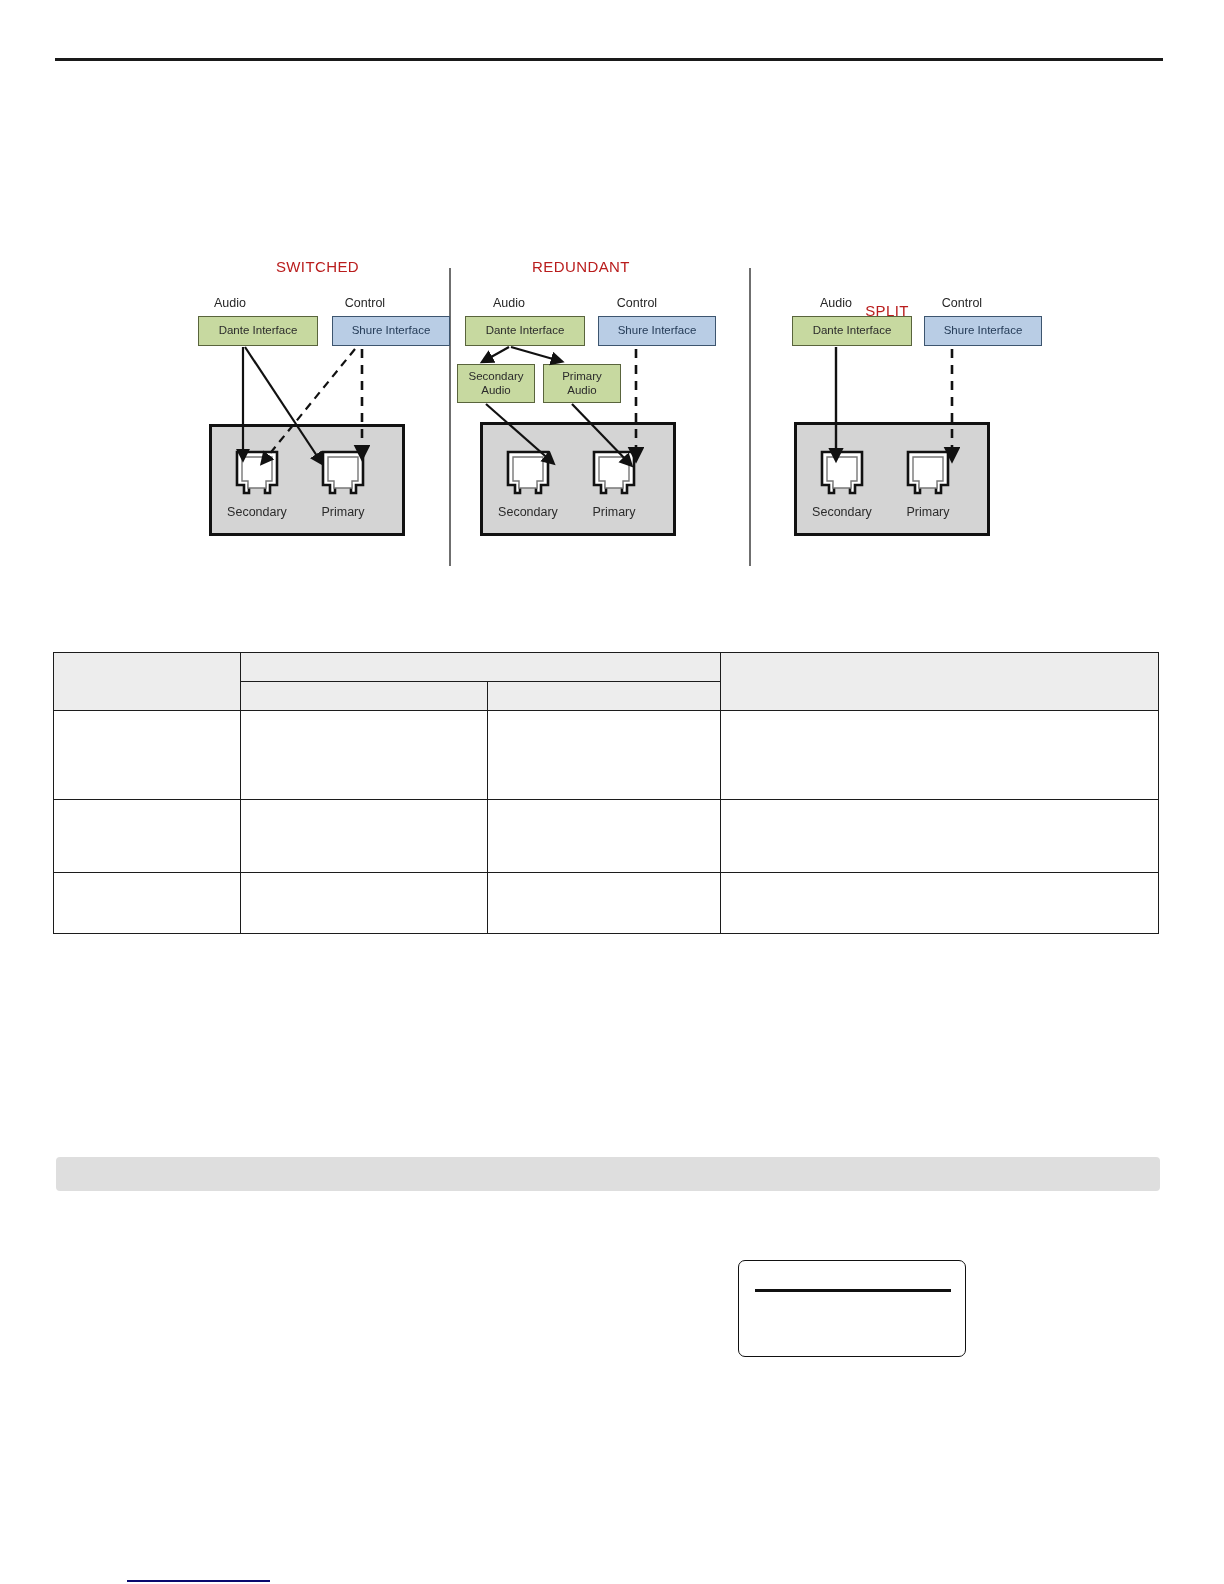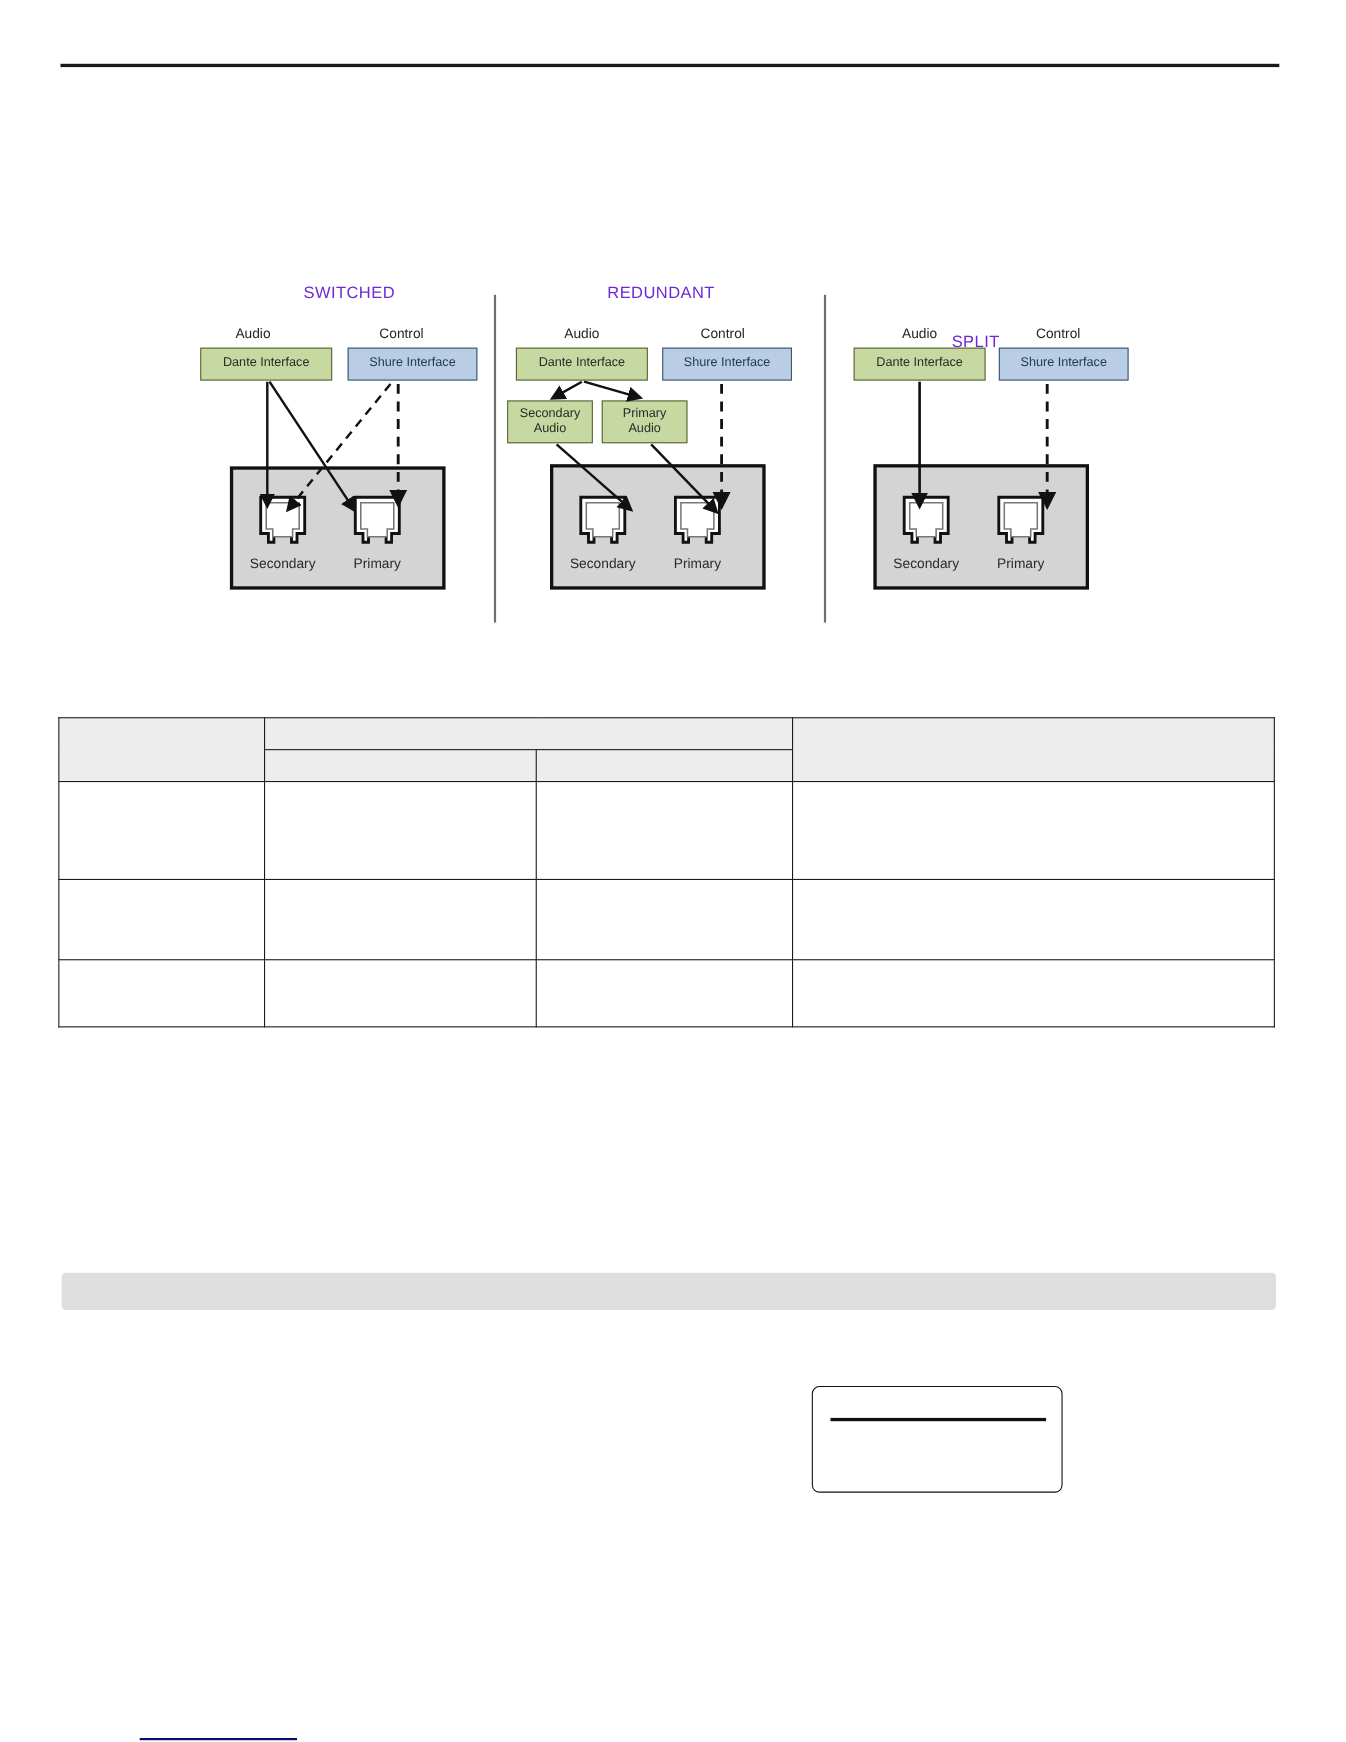--- a/index.html
+++ b/index.html
@@ -20,40 +20,40 @@
   }
 
   
   .diagram{position:absolute;left:0;top:250px;width:1224px;height:320px;}
   .divider{position:absolute;width:2px;background:#6f6f6f;top:18px;height:298px;}
   .divider.d1{left:449px;}
   .divider.d2{left:749px;}
 
   .panel{position:absolute;top:0;height:320px;}
   .panel.p1{left:185px;width:265px;}
-  .panel.p2{left:452px;width:298px;}
+  .panel.p2{left:432px;width:298px;}
   .panel.p3{left:752px;width:270px;}
 
   .panel-title{
     position:absolute;top:8px;left:0;width:100%;
-    text-align:center;font-size:15px;letter-spacing:.4px;color:#6d28d9;
+    text-align:center;font-size:15px;letter-spacing:.4px;color:#b91c1c;
   }
   .panel.p3 .panel-title{top:12px;margin-top:40px;}
 
   .col-label{
     position:absolute;font-size:12.5px;color:#262626;text-align:center;
     width:100px;
   }
 
   .ifbox{
     position:absolute;box-sizing:border-box;
     border:1.2px solid #5a5a3f;
     font-size:11.5px;color:#2b2b2b;
     display:flex;align-items:center;justify-content:center;
-    text-align:right;line-height:1.15;
+    text-align:right;line-height:1.15;margin-left:16px;
   }
   .ifbox.green{background:#c7d9a0;border-color:#59643c;}
   .ifbox.blue{background:#b9cde5;border-color:#3d556f;color:#243b57;}
 
   
   .device{
     position:absolute;box-sizing:border-box;
     background:#d4d4d4;border:3px solid #111;
   }
   .jack{position:absolute;width:46px;height:50px;}

